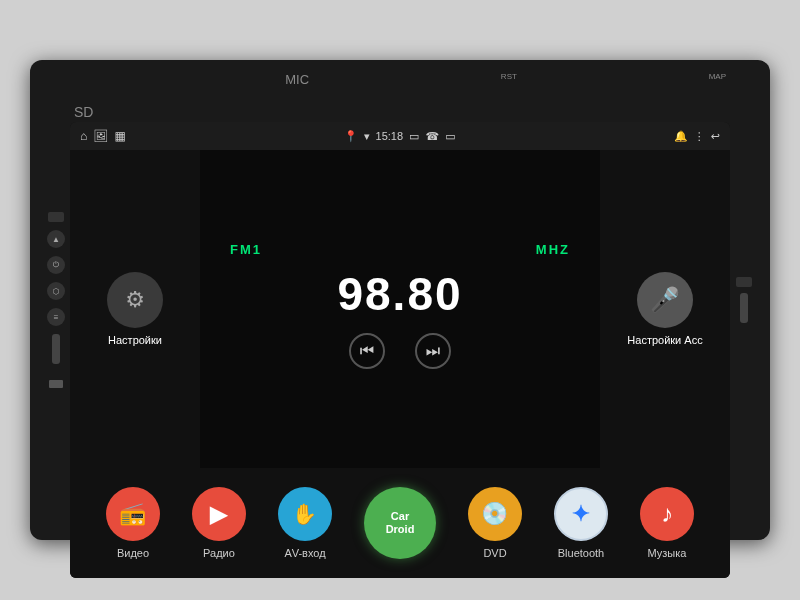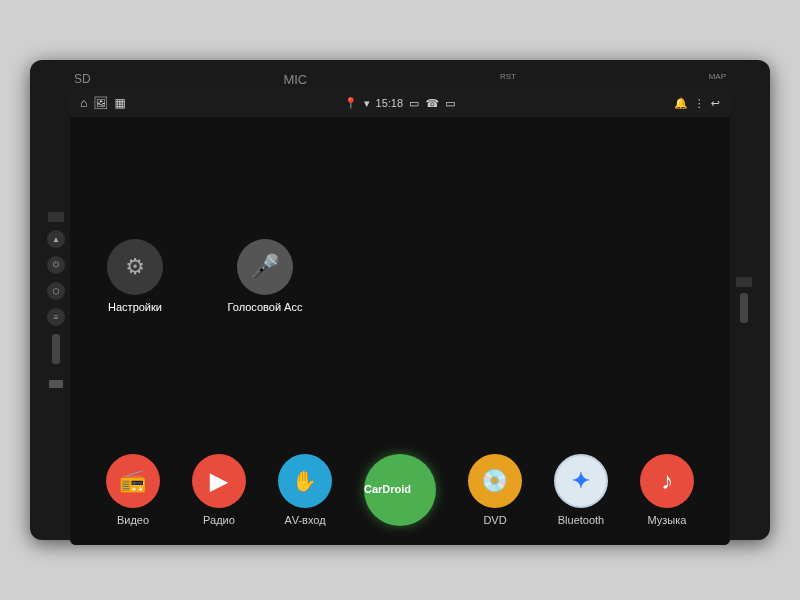--- a/index.html
+++ b/index.html
@@ -259,20 +259,22 @@
       text-align: center;
     }
 
     .cardroid-circle {
       width: 72px;
       height: 72px;
       border-radius: 50%;
       background: #4caf50;
       display: flex;
       align-items: center;
+      justify-content: center;
+      flex-direction: column;
       box-shadow: 0 0 12px rgba(76,175,80,0.5);
     }
 
     .cardroid-text {
       color: #fff;
       font-size: 11px;
       font-weight: bold;
       text-align: center;
       line-height: 1.2;
     }
@@ -311,21 +313,21 @@
     <div class="side-btn">⏻</div>
     <div class="side-btn">⬡</div>
     <div class="side-btn">≡</div>
     <div class="side-btn-long"></div>
     <div class="usb-port"></div>
   </div>
 
   <div style="flex:1; position:relative; height:100%;">
 
     <div style="display:flex; justify-content:space-between; padding: 0 4px; margin-bottom:2px;">
-      <span style="font-size:12px; color:#888;">SD</span>
+      <span style="font-size:14px; color:#888;margin-top:32px;">SD</span>
       <span style="font-size:13px; color:#888;">MIC</span>
       <span style="font-size:8px; color:#888;">RST</span>
       <span style="font-size:8px; color:#888;">MAP</span>
     </div>
 
     <div class="screen-wrapper">
       <div class="screen">
 
         <div class="status-bar">
           <div class="status-left">
@@ -350,26 +352,42 @@
 
         <div class="main-content">
 
           <div class="left-app">
             <div class="app-icon-circle">
               <span class="gear-icon">⚙</span>
             </div>
             <span class="app-label">Настройки</span>
           </div>
 
+          <div class="center-content">
+            <div style="display:flex; width:100%; justify-content:center; align-items:center; position:relative; margin-bottom:2px;">
+              <span style="color:#00e676; font-size:13px; font-weight:bold; letter-spacing:2px; position:absolute; left:30px;">FM1</span>
+              <span style="color:#00e676; font-size:13px; font-weight:bold; letter-spacing:2px; position:absolute; right:30px;">MHZ</span>
+            </div>
+            <div style="height:20px;"></div>
+            <div class="frequency-display">98.80</div>
+            <div class="playback-controls">
+              <div class="ctrl-btn">
+                <span>⏮</span>
+              </div>
+              <div class="ctrl-btn">
+                <span>⏭</span>
+              </div>
+            </div>
+          </div>
 
           <div class="right-app">
             <div class="mic-circle">
               <span style="font-size:24px; color:#fff;">🎤</span>
             </div>
-            <span class="app-label">Голосовой Асс</span>
+            <span class="app-label">Настройки Асс</span>
           </div>
 
         </div>
 
         <div class="bottom-dock">
 
           <div class="dock-item">
             <div class="dock-icon-circle icon-radio">
               <span style="color:#fff; font-size:22px;">📻</span>
             </div>

